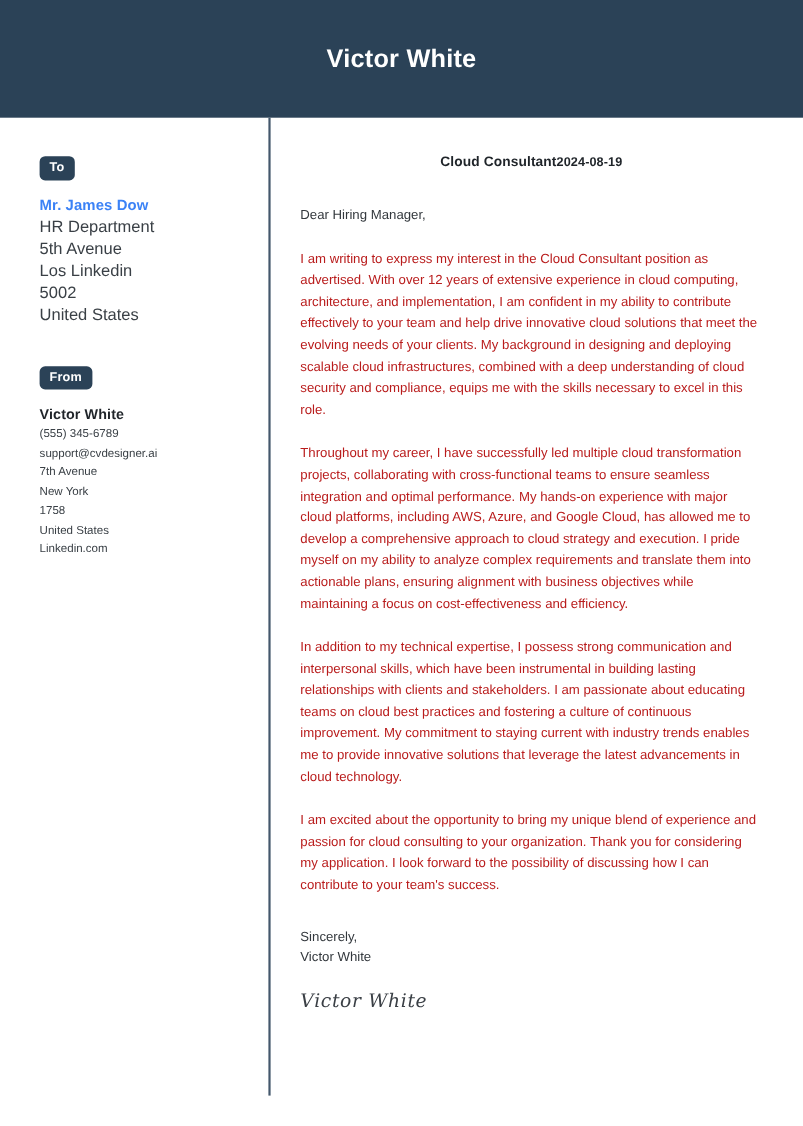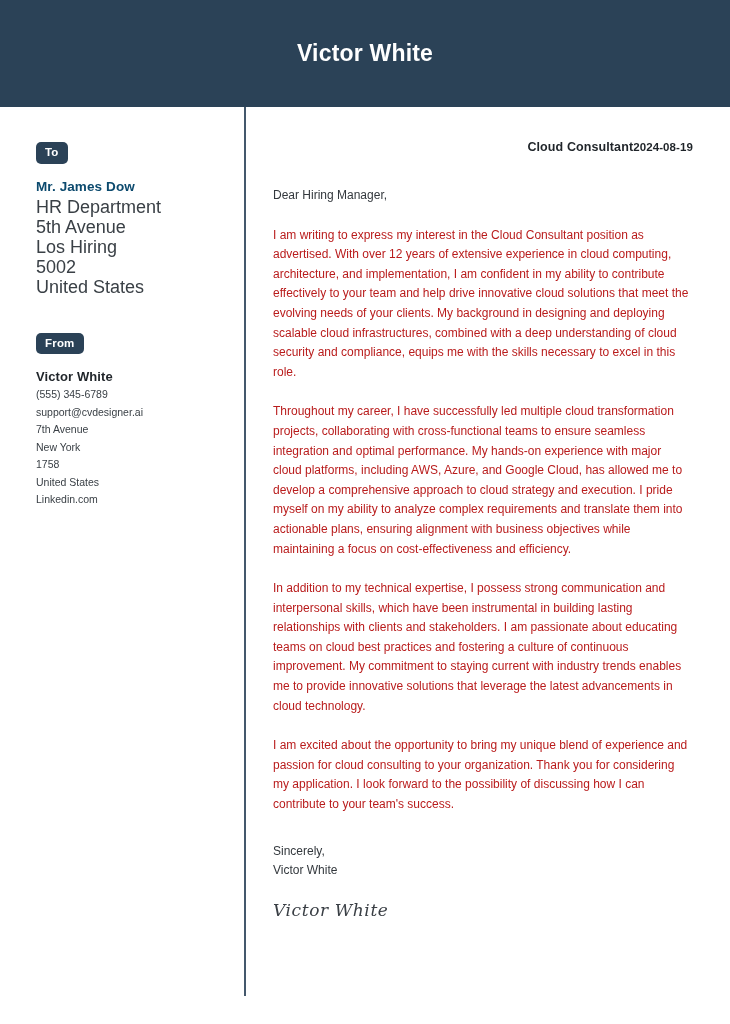--- a/index.html
+++ b/index.html
@@ -81,26 +81,26 @@
     line-height: 1;
     letter-spacing: 0.2px;
   }
 
   .addr-block {
     margin-top: 13px;
   }
   .addr-block.to-block .addr-name {
     font-size: 13.5px;
     font-weight: bold;
-    color: #0c4a6e;
+    color: #3b82f6;
     line-height: 20px;
     letter-spacing: 0.1px;
   }
   .addr-block.to-block .addr-line {
-    font-size: 18px;
+    font-size: 15px;
     color: #3a4046;
     line-height: 20px;
   }
 
   .from-section {
     margin-top: 36px;
   }
   .addr-block.from-block .addr-name {
     font-size: 13px;
     font-weight: bold;
@@ -120,21 +120,21 @@
     left: 244px;
     top: 0;
     width: 486px;
     padding: 33px 37px 0 29px;
     box-sizing: border-box;
   }
 
   .title-row {
     display: flex;
     align-items: baseline;
-    justify-content: flex-end;
+    justify-content: center;
   }
   .job-title {
     font-size: 12.5px;
     font-weight: bold;
     color: #1f2429;
     letter-spacing: 0.1px;
   }
   .letter-date {
     font-size: 11.5px;
     font-weight: bold;
@@ -190,21 +190,21 @@
     <div class="divider"></div>
 
     <div class="sidebar">
 
       <div class="to-section">
         <span class="badge">To</span>
         <div class="addr-block to-block">
           <div class="addr-name">Mr. James Dow</div>
           <div class="addr-line">HR Department</div>
           <div class="addr-line">5th Avenue</div>
-          <div class="addr-line">Los Hiring</div>
+          <div class="addr-line">Los Linkedin</div>
           <div class="addr-line">5002</div>
           <div class="addr-line">United States</div>
         </div>
       </div>
 
       <div class="from-section">
         <span class="badge">From</span>
         <div class="addr-block from-block">
           <div class="addr-name">Victor White</div>
           <div class="addr-line">(555) 345-6789</div>

